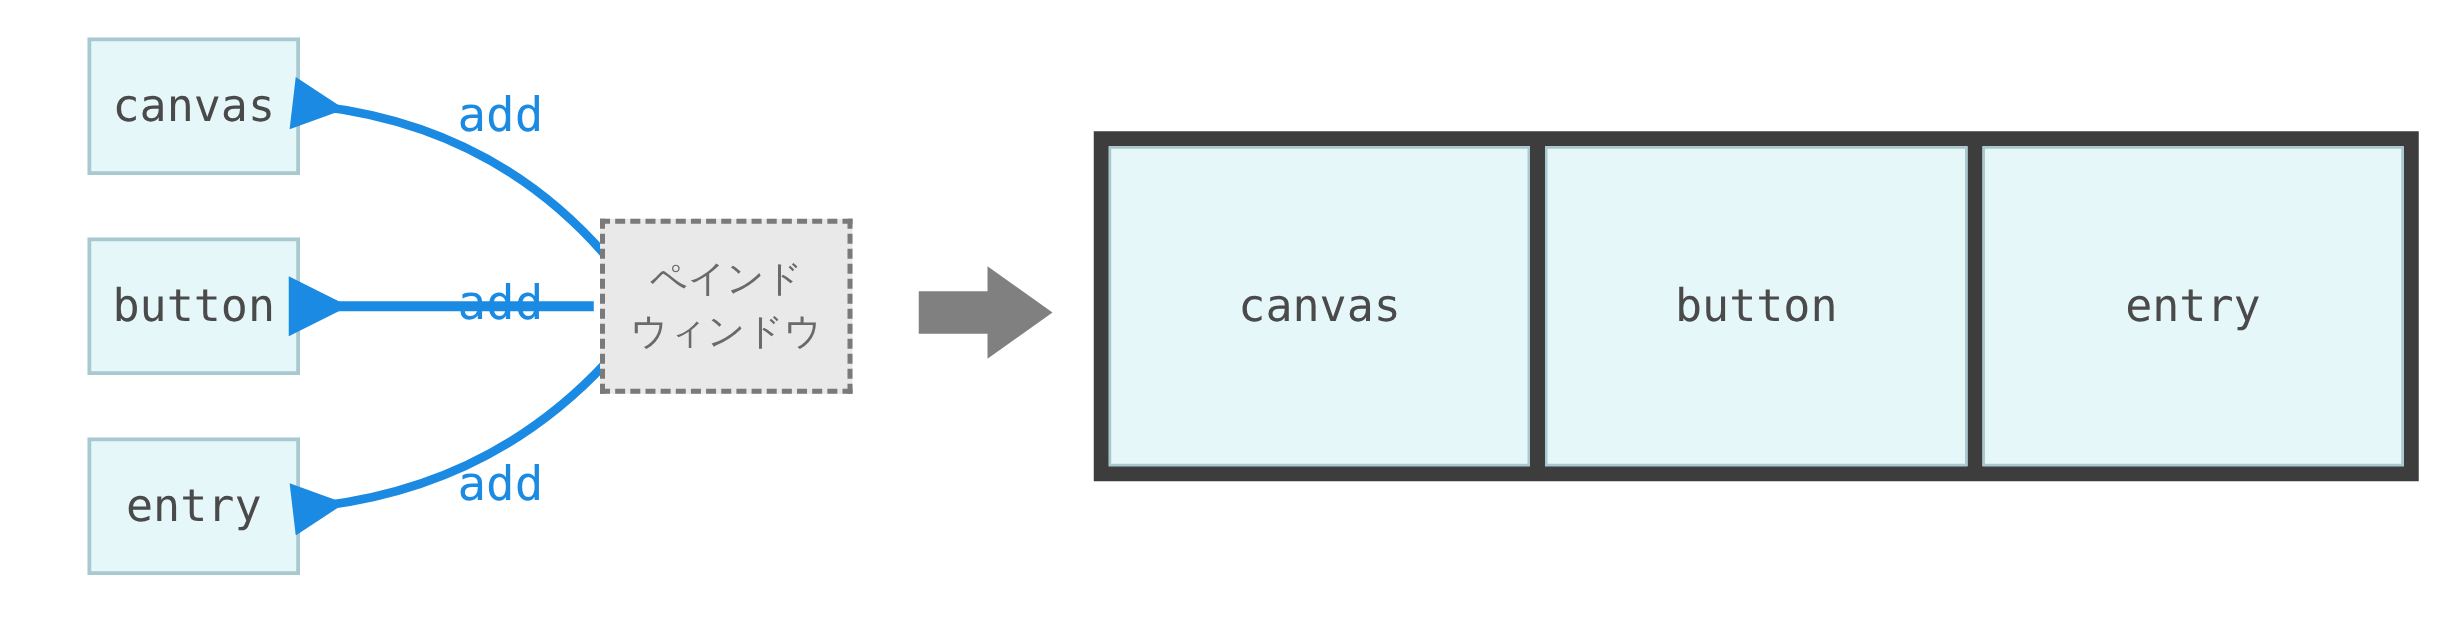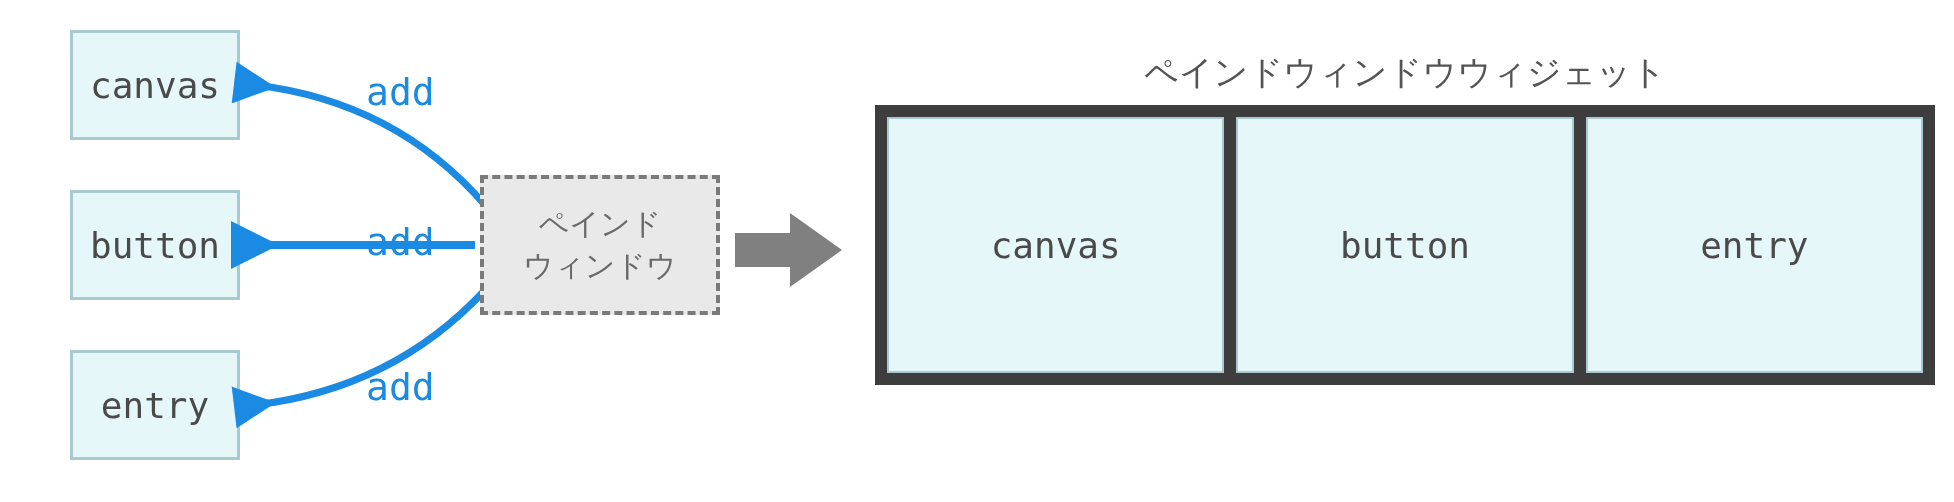--- a/index.html
+++ b/index.html
@@ -34,21 +34,21 @@
   }
   #box-canvas { top: 10px;  left: 30px; }
   #box-button { top: 170px; left: 30px; }
   #box-entry  { top: 330px; left: 30px; }
 
   
   .paned-source {
     position: absolute;
     top: 155px;
     left: 440px;
-    width: 240px;
+    width: 202px;
     height: 140px;
     border: 4px dashed #7a7a7a;
     background: #e9e9e9;
     display: flex;
     align-items: center;
     justify-content: center;
     text-align: center;
     font-size: 30px;
     color: #6a6a6a;
     line-height: 1.4;
@@ -150,21 +150,20 @@
 
   <div class="paned-source">
     <span style="white-space:pre-line;">ペインド
 ウィンドウ</span>
   </div>
 
   <svg class="big-arrow" width="120" height="90">
     <path d="M5 28 H60 V8 L112 45 L60 82 V62 H5 Z" fill="#808080"></path>
   </svg>
 
-  <div class="result-title">ペインドウィンドウウィジェット</div>
 
   <div class="paned-widget">
     <div class="pane">
       <span>canvas</span>
     </div>
     <div class="pane">
       <span>button</span>
     </div>
     <div class="pane">
       <span>entry</span>

